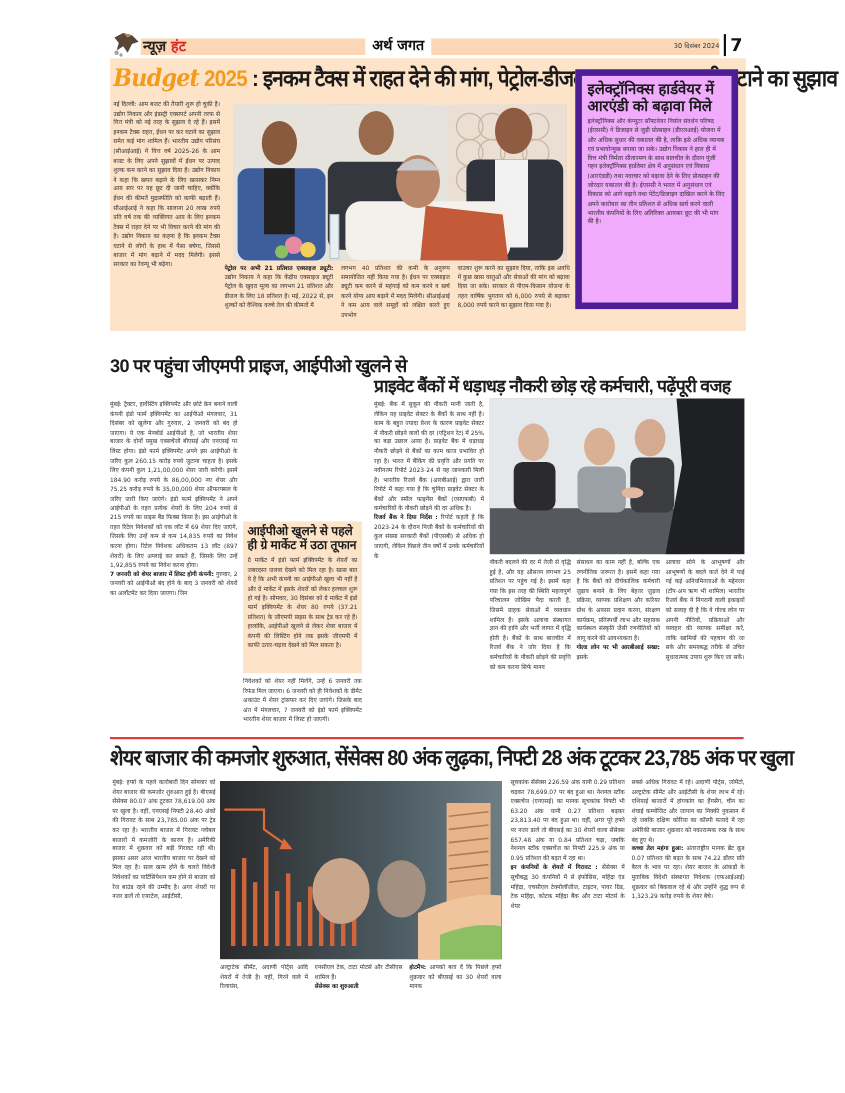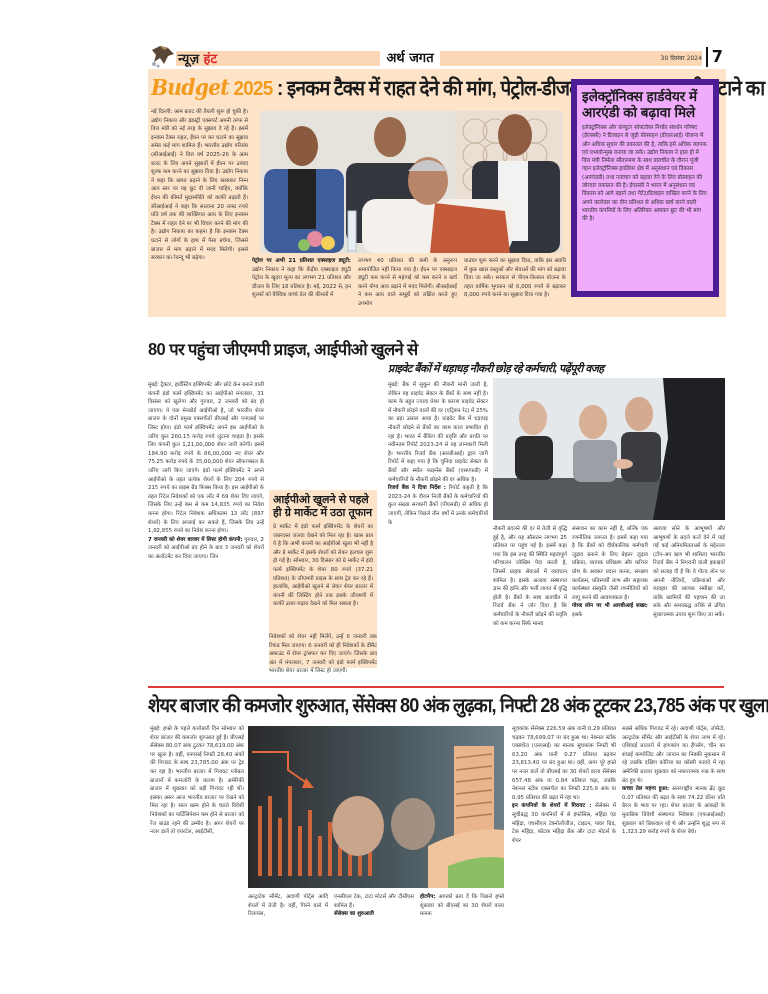--- a/index.html
+++ b/index.html
@@ -1,17 +1,17 @@
 <!DOCTYPE html>
 <html><head>
 <meta charset="utf-8">
 <style>
   html, body { margin:0; padding:0; background:#ffffff; }
   body { width:768px; height:994px; position:relative; overflow:hidden; font-family:"DejaVu Sans", sans-serif; color:#222; }
-  .page { position:absolute; left:100px; top:44px; width:578px; height:935px;margin-left:48px; }
+  .page { position:absolute; left:100px; top:28px; width:578px; height:935px; }
   .abs { position:absolute; }
   
   .mast { position:absolute; left:0; top:4px; width:578px; height:20px; }
   .mast .band { position:absolute; top:3px; height:15px; background:#fbd7b5; }
   .mast .logo { position:absolute; left:2px; top:-4px; width:26px; height:24px; }
   .mast .brand { position:absolute; left:30px; top:3px; font-weight:bold; font-size:13px; line-height:15px; }
   .mast .brand .b1 { color:#222; }
   .mast .brand .b2 { color:#d9262b; }
   .mast .section { position:absolute; left:232px; width:60px; top:1px; text-align:center; font-weight:bold; font-size:13px; line-height:17px; color:#111; }
   .mast .date { position:absolute; right:24px; top:6px; font-size:6px; color:#333; }
@@ -107,34 +107,34 @@
     <div class="abs col" style="left:210px;top:187px;width:99px;height:58px;overflow:hidden;">लगभग 40 प्रतिशत की कमी के अनुरूप समायोजित नहीं किया गया है। ईंधन पर एक्साइज ड्यूटी कम करने से महंगाई को कम करने व खर्च करने योग्य आय बढ़ाने में मदद मिलेगी। सीआईआई ने कम आय वाले समूहों को लक्षित करते हुए उपभोग</div>
     <div class="abs col" style="left:316px;top:187px;width:102px;height:58px;overflow:hidden;">वाउचर शुरू करने का सुझाव दिया, ताकि इस अवधि में कुछ खास वस्तुओं और सेवाओं की मांग को बढ़ावा दिया जा सके। सरकार से पीएम-किसान योजना के तहत वार्षिक भुगतान को 6,000 रुपये से बढ़ाकर 8,000 रुपये करने का सुझाव दिया गया है।</div>
 
     <div class="boxed" style="left:423px;top:10px;width:148px;height:218px;padding:4px 5px;box-sizing:border-box;">
       <div class="box-title">इलेक्ट्रॉनिक्स हार्डवेयर में आरएंडी को बढ़ावा मिले</div>
       <div class="col" style="margin-top:2px;font-size:5.5px;line-height:8.3px;text-align:left;height:168px;overflow:hidden;">इलेक्ट्रॉनिक्स और कंप्यूटर सॉफ्टवेयर निर्यात संवर्धन परिषद (ईएससी) ने डिजाइन से जुड़ी प्रोत्साहन (डीएलआई) योजना में और अधिक सुधार की वकालत की है, ताकि इसे अधिक व्यापक एवं प्रभावोन्मुख बनाया जा सके। उद्योग निकाय ने हाल ही में वित्त मंत्री निर्मला सीतारमण के साथ बातचीत के दौरान पूंजी गहन इलेक्ट्रॉनिक्स हार्डवेयर क्षेत्र में अनुसंधान एवं विकास (आरएंडडी) तथा नवाचार को बढ़ावा देने के लिए प्रोत्साहन की जोरदार वकालत की है। ईएससी ने भारत में अनुसंधान एवं विकास को आगे बढ़ाने तथा पेटेंट/डिजाइन दाखिल करने के लिए अपने कारोबार का तीन प्रतिशत से अधिक खर्च करने वाली भारतीय कंपनियों के लिए अतिरिक्त आयकर छूट की भी मांग की है।</div>
     </div>
   </div>
 
   <div class="hd" style="left:0;top:295px;font-size:16.5px;line-height:20px;">
-    <div>80 पर पहुंचा जीएमपी प्राइज, आईपीओ खुलने से</div>
+    <div>30 पर पहुंचा जीएमपी प्राइज, आईपीओ खुलने से</div>
   </div>
 
   <div class="abs col" style="left:0;top:336px;width:116px;height:252px;overflow:hidden;"><span>मुंबई: ट्रैक्टर, हार्वेस्टिंग इक्विपमेंट और छोटे क्रेन बनाने वाली कंपनी इंडो फार्म इक्विपमेंट का आईपीओ मंगलवार, 31 दिसंबर को खुलेगा और गुरुवार, 2 जनवरी को बंद हो जाएगा। ये एक मेनबोर्ड आईपीओ है, जो भारतीय शेयर बाजार के दोनों प्रमुख एक्सचेंजों बीएसई और एनएसई पर लिस्ट होगा। इंडो फार्म इक्विपमेंट अपने इस आईपीओ के जरिए कुल 260.15 करोड़ रुपये जुटाना चाहता है। इसके लिए कंपनी कुल 1,21,00,000 शेयर जारी करेगी। इसमें 184.90 करोड़ रुपये के 86,00,000 नए शेयर और 75.25 करोड़ रुपये के 35,00,000 शेयर ऑफरफ्सल के जरिए जारी किए जाएंगे। इंडो फार्म इक्विपमेंट ने अपने आईपीओ के तहत प्रत्येक शेयरों के लिए 204 रुपये से 215 रुपये का प्राइस बैंड फिक्स किया है। इस आईपीओ के तहत रिटेल निवेशकों को एक लॉट में 69 शेयर दिए जाएंगे, जिसके लिए उन्हें कम से कम 14,835 रुपये का निवेश करना होगा। रिटेल निवेशक अधिकतम 13 लॉट (897 शेयरों) के लिए अप्लाई कर सकते हैं, जिसके लिए उन्हें 1,92,855 रुपये का निवेश करना होगा।</span><br><b>7 जनवरी को शेयर बाजार में लिस्ट होगी कंपनी:</b><span> गुरुवार, 2 जनवरी को आईपीओ बंद होने के बाद 3 जनवरी को शेयरों का अलॉटमेंट कर दिया जाएगा। जिन</span></div>
 
 
-  <div class="sidebox" style="left:121px;top:446px;width:108px;height:178px;padding:3px 4px;box-sizing:border-box;">
+  <div class="sidebox" style="left:121px;top:446px;width:108px;height:138px;padding:3px 4px;box-sizing:border-box;">
     <div class="mini-title" style="font-size:11px;line-height:13px;">आईपीओ खुलने से पहले ही ग्रे मार्केट में उठा तूफान</div>
     <div class="col" style="margin-top:3px;height:100px;overflow:hidden;">ग्रे मार्केट में इंडो फार्म इक्विपमेंट के शेयरों का जबरदस्त जलवा देखने को मिल रहा है। खास बात ये है कि अभी कंपनी का आईपीओ खुला भी नहीं है और ग्रे मार्केट में इसके शेयरों को लेकर हलचल शुरू हो गई है। सोमवार, 30 दिसंबर को ग्रे मार्केट में इंडो फार्म इक्विपमेंट के शेयर 80 रुपये (37.21 प्रतिशत) के जीएमपी प्राइस के साथ ट्रेड कर रहे हैं। हालांकि, आईपीओ खुलने से लेकर शेयर बाजार में कंपनी की लिस्टिंग होने तक इसके जीएमपी में काफी उतार-चढ़ाव देखने को मिल सकता है।</div>
   </div>
 
   <div class="abs col" style="left:121px;top:588px;width:108px;height:48px;overflow:hidden;">निवेशकों को शेयर नहीं मिलेंगे, उन्हें 6 जनवरी तक रिफंड मिल जाएगा। 6 जनवरी को ही निवेशकों के डीमैट अकाउंट में शेयर ट्रांसफर कर दिए जाएंगे। जिसके बाद अंत में मंगलवार, 7 जनवरी को इंडो फार्म इक्विपमेंट भारतीय शेयर बाजार में लिस्ट हो जाएगी।</div>
 
-  <div class="hd" style="left:240px;top:314px;font-size:11px;line-height:20px;font-style:italic;">प्राइवेट बैंकों में धड़ाधड़ नौकरी छोड़ रहे कर्मचारी, पढ़ेंपूरी वजह</div>
+  <div class="hd" style="left:240px;top:314px;font-size:16px;line-height:20px;">प्राइवेट बैंकों में धड़ाधड़ नौकरी छोड़ रहे कर्मचारी, पढ़ेंपूरी वजह</div>
 
   <div class="abs col" style="left:240px;top:336px;width:100px;height:300px;overflow:hidden;"><span>मुंबई: बैंक में सुकून की नौकरी मानी जाती है, लेकिन यह प्राइवेट सेक्टर के बैंकों के साथ नहीं है। काम के बहुत ज्यादा प्रेशर के कारण प्राइवेट सेक्टर में नौकरी छोड़ने वालों की दर (एट्रिशन रेट) में 25% का बड़ा उछाल आया है। प्राइवेट बैंक में धड़ाधड़ नौकरी छोड़ने से बैंकों का काम काज प्रभावित हो रहा है। भारत में बैंकिंग की प्रवृत्ति और प्रगति पर नवीनतम रिपोर्ट 2023-24 से यह जानकारी मिली है। भारतीय रिजर्व बैंक (आरबीआई) द्वारा जारी रिपोर्ट में कहा गया है कि चुनिंदा प्राइवेट सेक्टर के बैंकों और स्मॉल फाइनेंस बैंकों (एसएफबी) में कर्मचारियों के नौकरी छोड़ने की दर अधिक है।</span><br><b>रिजर्व बैंक ने दिया निर्देश :</b><span> रिपोर्ट कहती है कि 2023-24 के दौरान निजी बैंकों के कर्मचारियों की कुल संख्या सरकारी बैंकों (पीएसबी) से अधिक हो जाएगी, लेकिन पिछले तीन वर्षों में उनके कर्मचारियों के</span></div>
 
   <div class="photo" style="left:345px;top:334px;width:232px;height:142px;background:#cfd4d8;">
     <svg width="232" height="142" viewBox="0 0 232 142">
       <rect width="232" height="142" fill="#e4e8ea"></rect>
       <rect x="0" y="100" width="180" height="42" fill="#55595d"></rect>
       <ellipse cx="40" cy="40" rx="14" ry="17" fill="#d9b49a"></ellipse>
         <rect x="22" y="58" width="38" height="44" rx="8" fill="#2b2b2e"></rect>
       <ellipse cx="100" cy="44" rx="14" ry="17" fill="#d8b094"></ellipse>

